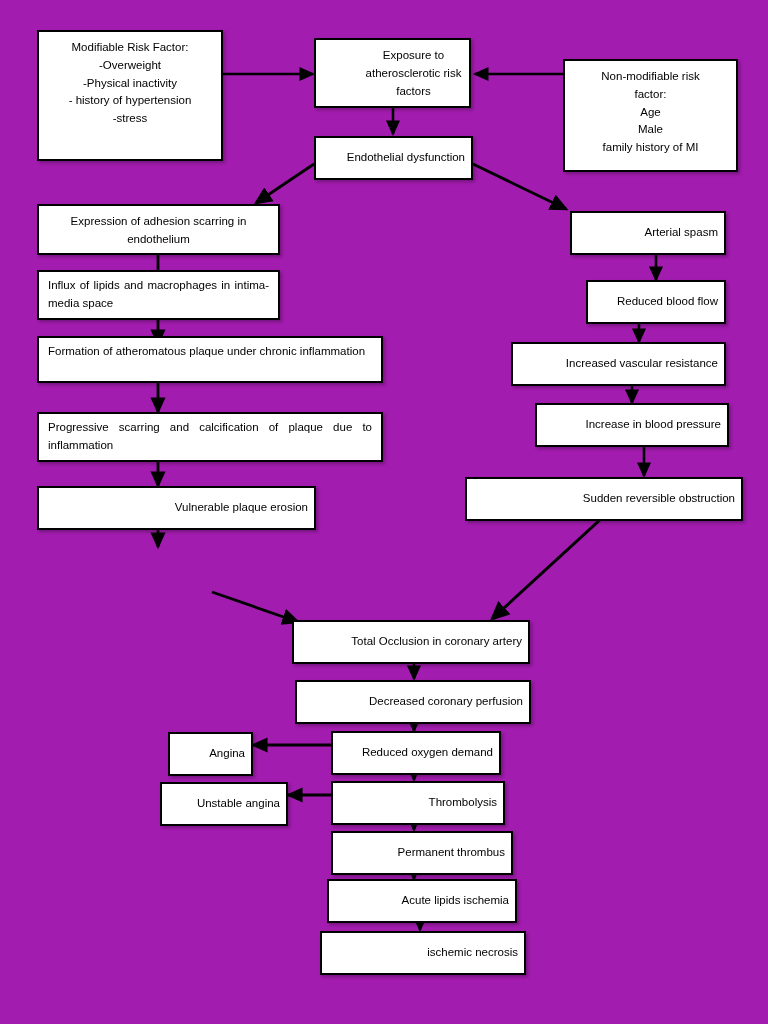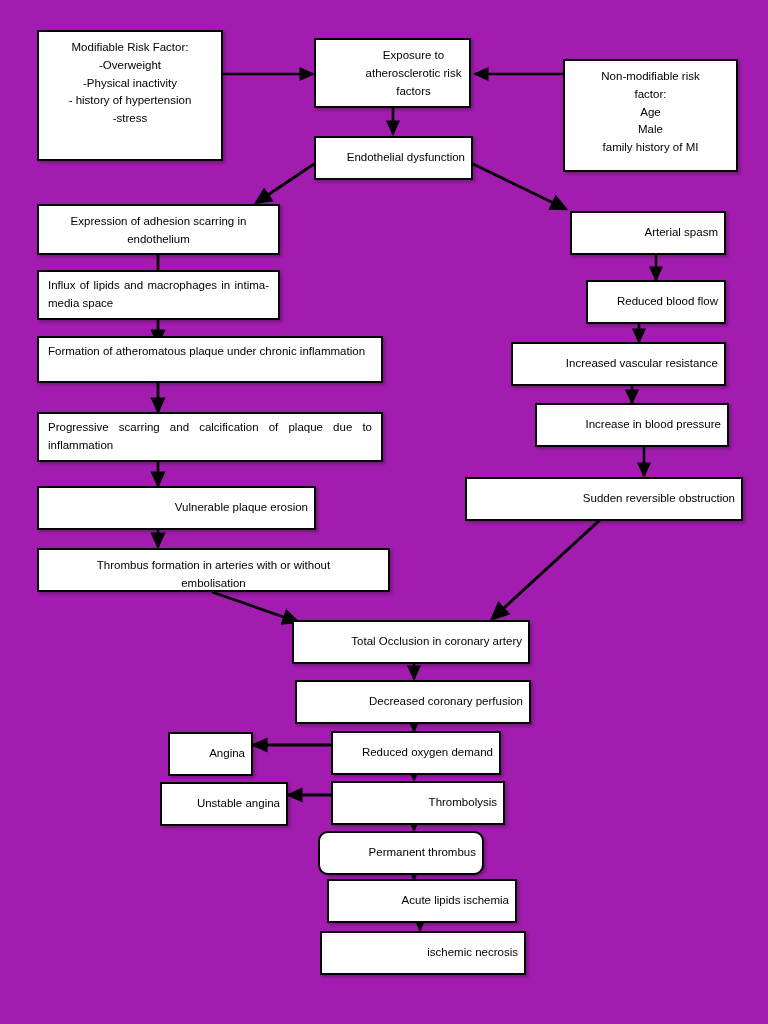--- a/index.html
+++ b/index.html
@@ -159,24 +159,20 @@
   </div>
 
   <div class="node justify thick" style="left:37px; top:412px; width:346px; height:50px;">
     <span class="txt">Progressive scarring and calcification of plaque due to inflammation</span>
   </div>
 
   <div class="node thick" style="left:37px; top:486px; width:279px; height:27px;">
     <span class="txt">Vulnerable plaque erosion</span>
   </div>
 
-  <div class="node stack" style="left:37px; top:548px; width:353px; height:44px;">
-    <span class="txt">Thrombus formation in arteries with or without
-embolisation</span>
-  </div>
 
   <div class="node thick" style="left:570px; top:211px; width:156px; height:38px;">
     <span class="txt">Arterial spasm</span>
   </div>
 
   <div class="node thick" style="left:586px; top:280px; width:140px; height:31px;">
     <span class="txt">Reduced blood flow</span>
   </div>
 
   <div class="node thick" style="left:511px; top:342px; width:215px; height:31px;">
@@ -208,21 +204,21 @@
   </div>
 
   <div class="node thick" style="left:331px; top:781px; width:174px; height:28px;">
     <span class="txt">Thrombolysis</span>
   </div>
 
   <div class="node thick" style="left:160px; top:782px; width:128px; height:27px;">
     <span class="txt">Unstable angina</span>
   </div>
 
-  <div class="node thick" style="left:318px; top:831px; width:166px; height:28px;border-radius:10px;">
+  <div class="node thick" style="left:331px; top:831px; width:182px; height:28px;">
     <span class="txt">Permanent thrombus</span>
   </div>
 
   <div class="node thick" style="left:327px; top:879px; width:190px; height:28px;">
     <span class="txt">Acute lipids ischemia</span>
   </div>
 
   <div class="node thick" style="left:320px; top:931px; width:206px; height:31px;">
     <span class="txt">ischemic necrosis</span>
   </div>

